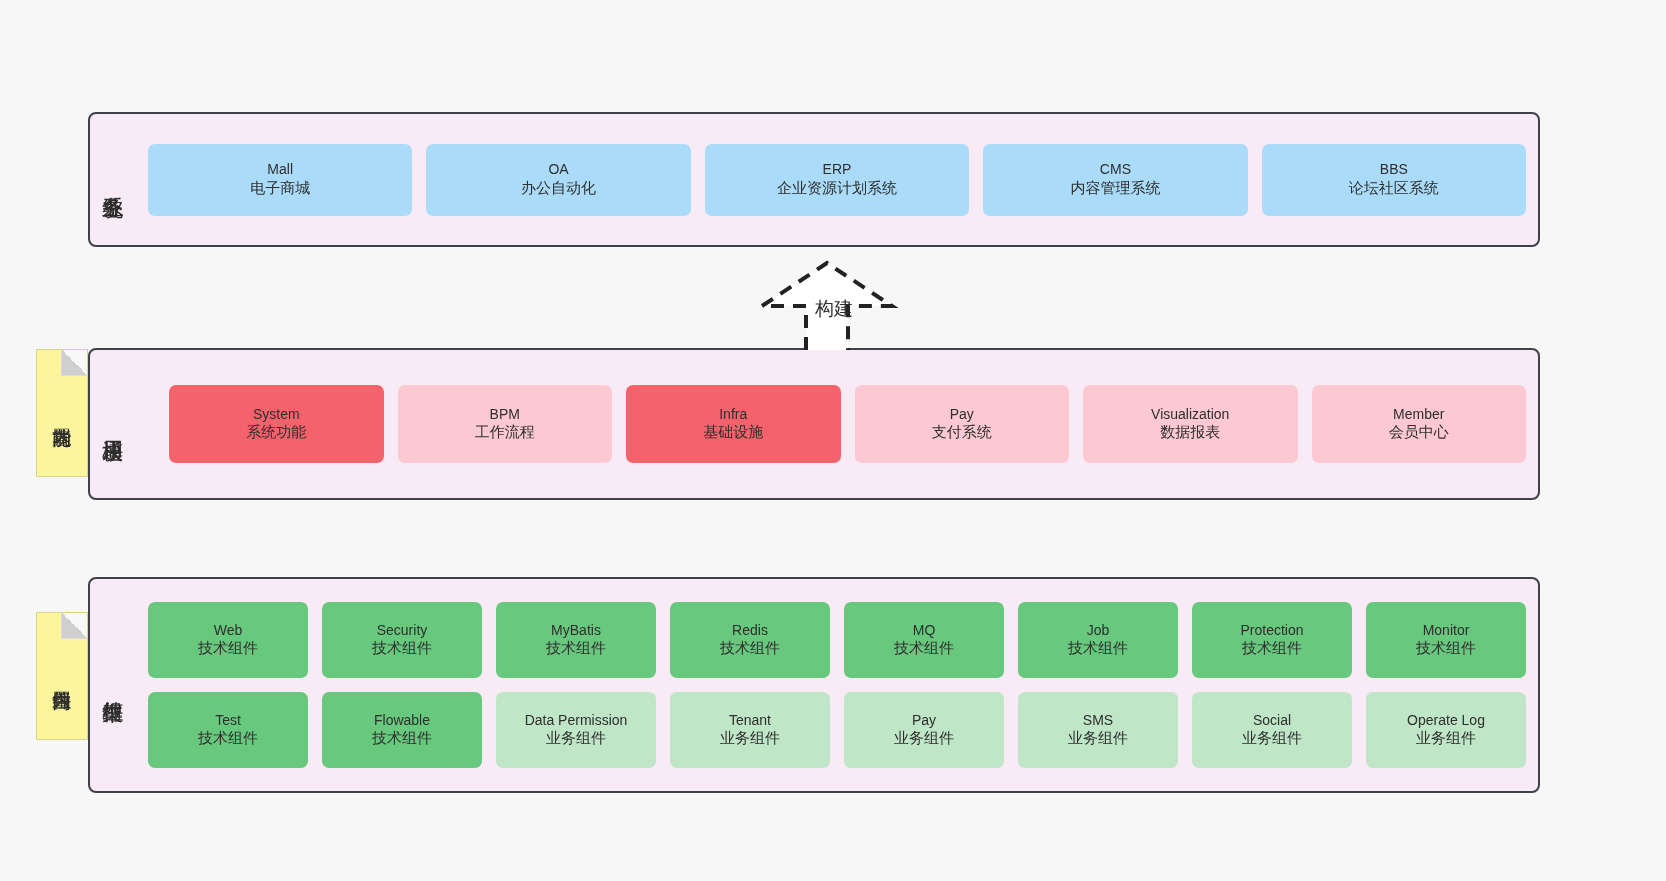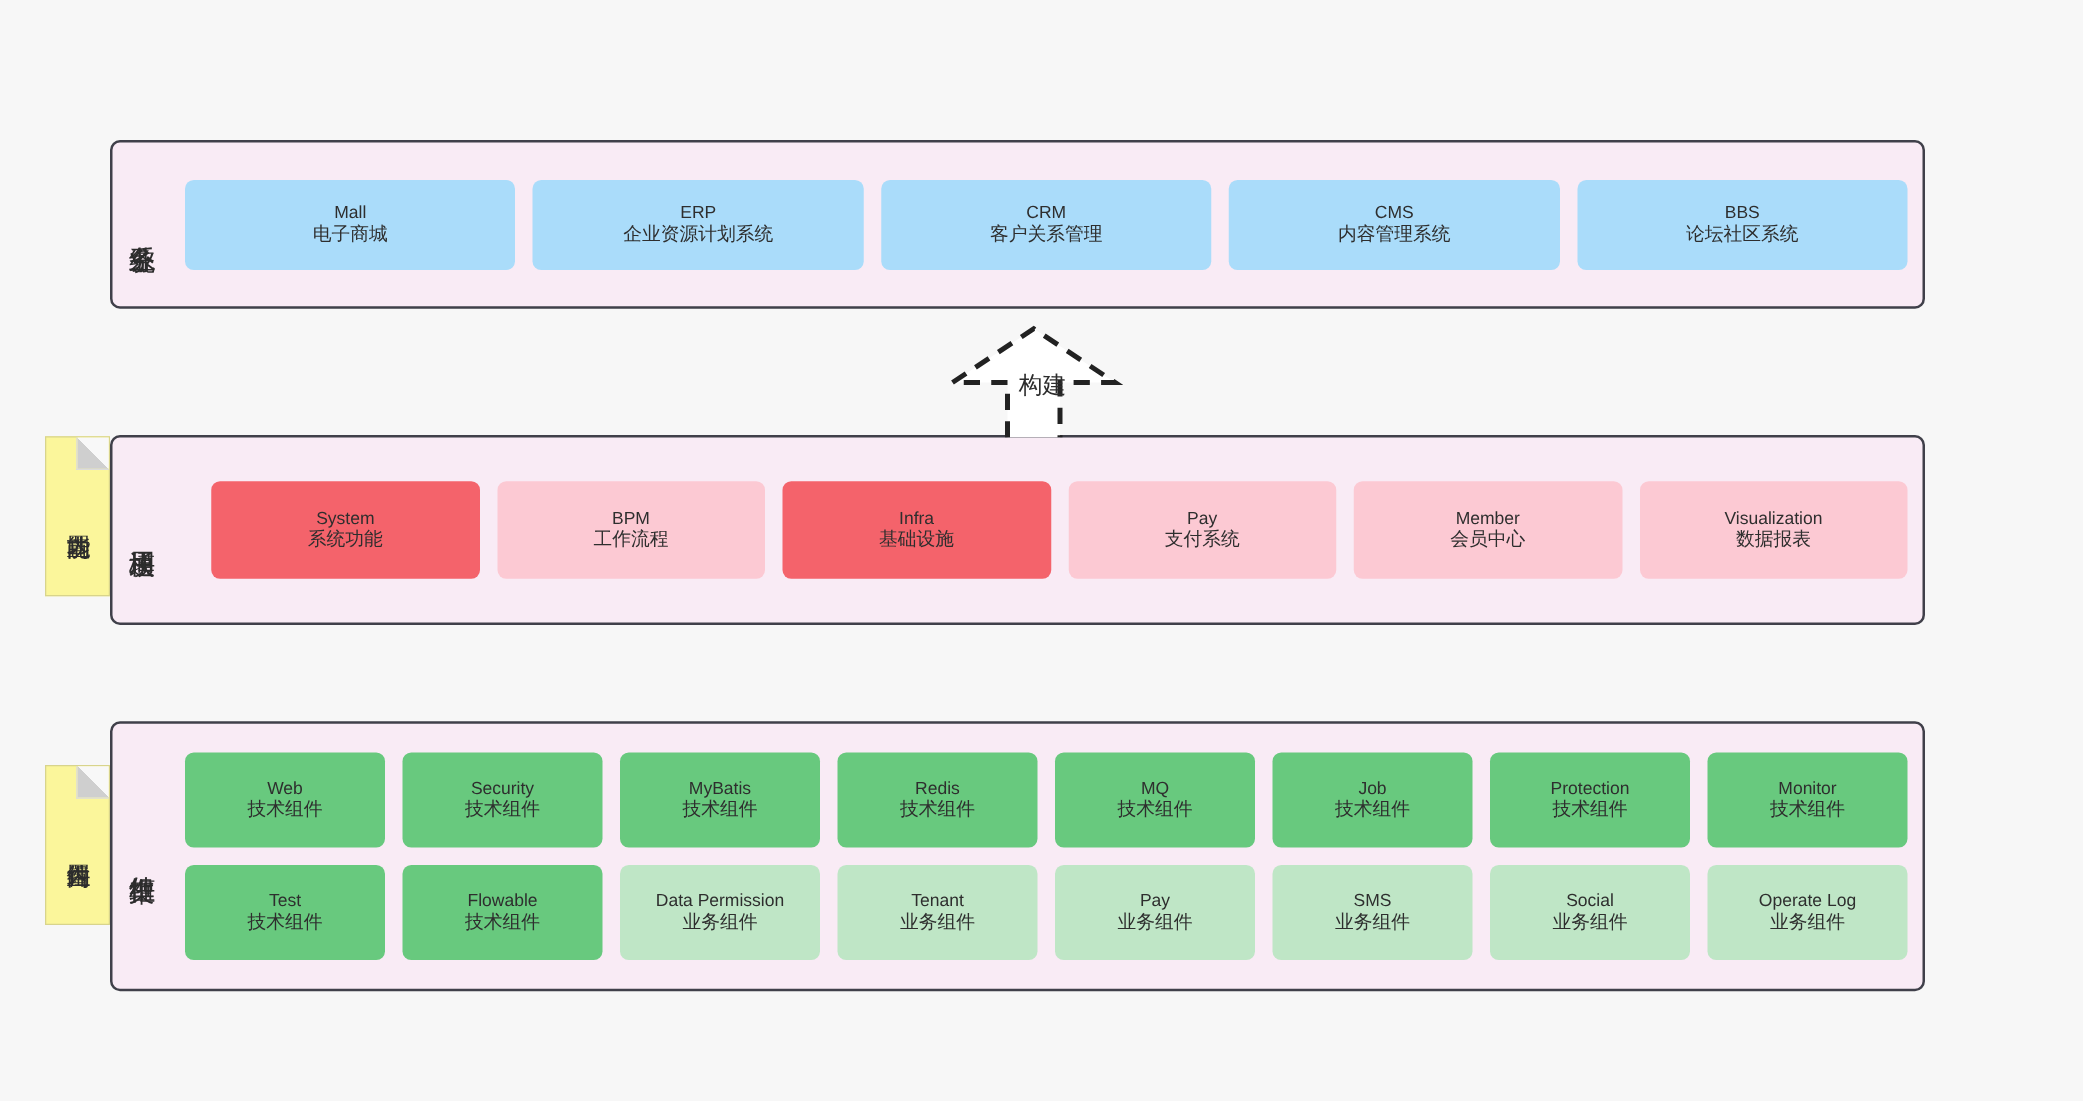--- a/index.html
+++ b/index.html
@@ -162,26 +162,26 @@
 <div class="canvas">
 
   <div class="layer" id="layer-business">
     <div class="layer-title">业务系统</div>
     <div class="layer-body">
       <div class="card c-blue">
         <div class="t1">Mall</div>
         <div class="t2">电子商城</div>
       </div>
       <div class="card c-blue">
+        <div class="t1">OA</div>
+        <div class="t2">办公自动化</div>
+      </div>
+      <div class="card c-blue">
         <div class="t1">ERP</div>
         <div class="t2">企业资源计划系统</div>
-      </div>
-      <div class="card c-blue">
-        <div class="t1">CRM</div>
-        <div class="t2">客户关系管理</div>
       </div>
       <div class="card c-blue">
         <div class="t1">CMS</div>
         <div class="t2">内容管理系统</div>
       </div>
       <div class="card c-blue">
         <div class="t1">BBS</div>
         <div class="t2">论坛社区系统</div>
       </div>
     </div>
@@ -211,26 +211,26 @@
       </div>
       <div class="card c-red">
         <div class="t1">Infra</div>
         <div class="t2">基础设施</div>
       </div>
       <div class="card c-pink">
         <div class="t1">Pay</div>
         <div class="t2">支付系统</div>
       </div>
       <div class="card c-pink">
+        <div class="t1">Visualization</div>
+        <div class="t2">数据报表</div>
+      </div>
+      <div class="card c-pink">
         <div class="t1">Member</div>
         <div class="t2">会员中心</div>
-      </div>
-      <div class="card c-pink">
-        <div class="t1">Visualization</div>
-        <div class="t2">数据报表</div>
       </div>
     </div>
   </div>
 
 
   <div class="note" id="note-frame">
     <span>内置组件</span>
   </div>
 
   <div class="layer" id="layer-frame">

